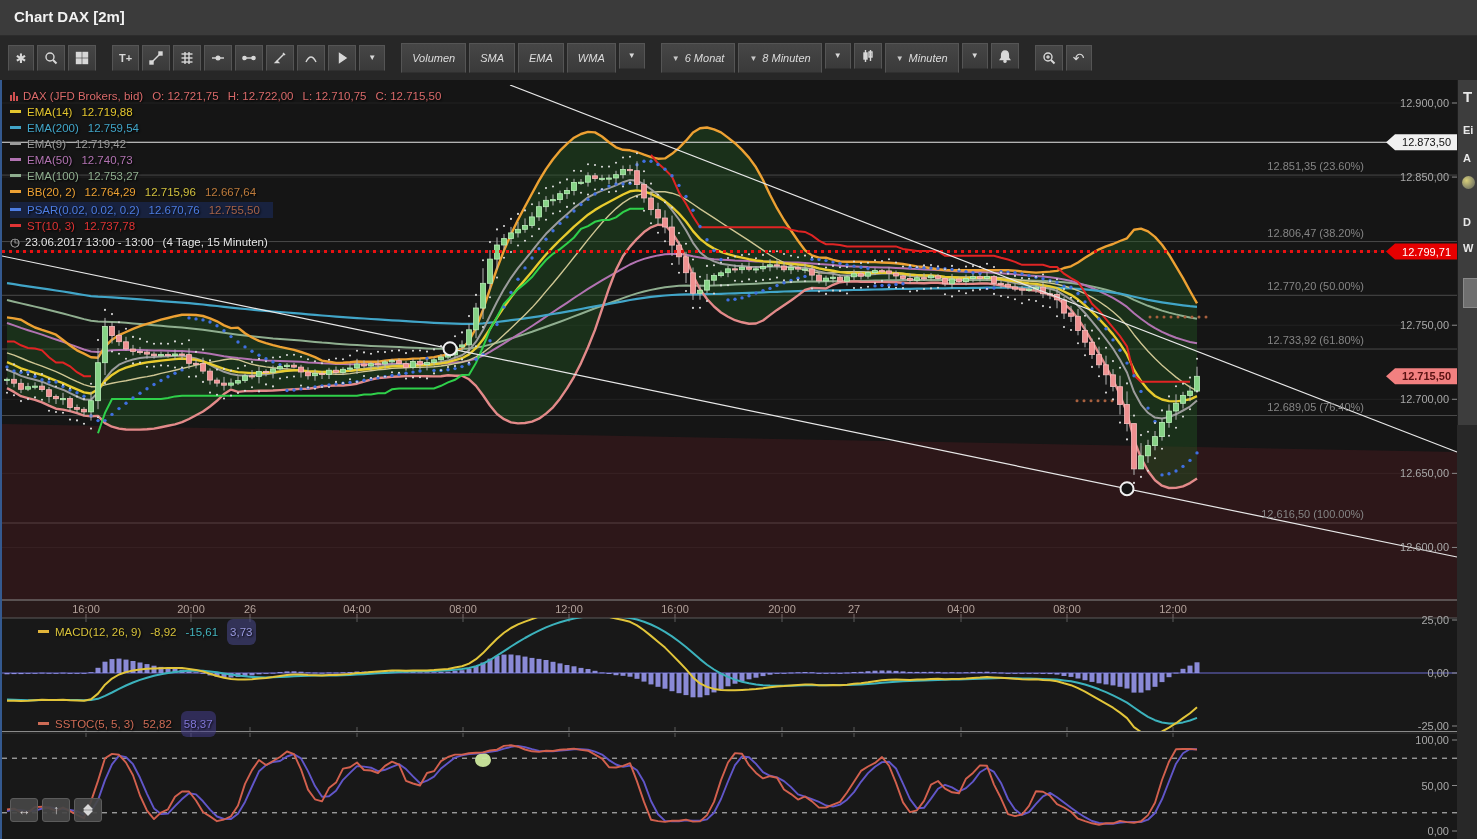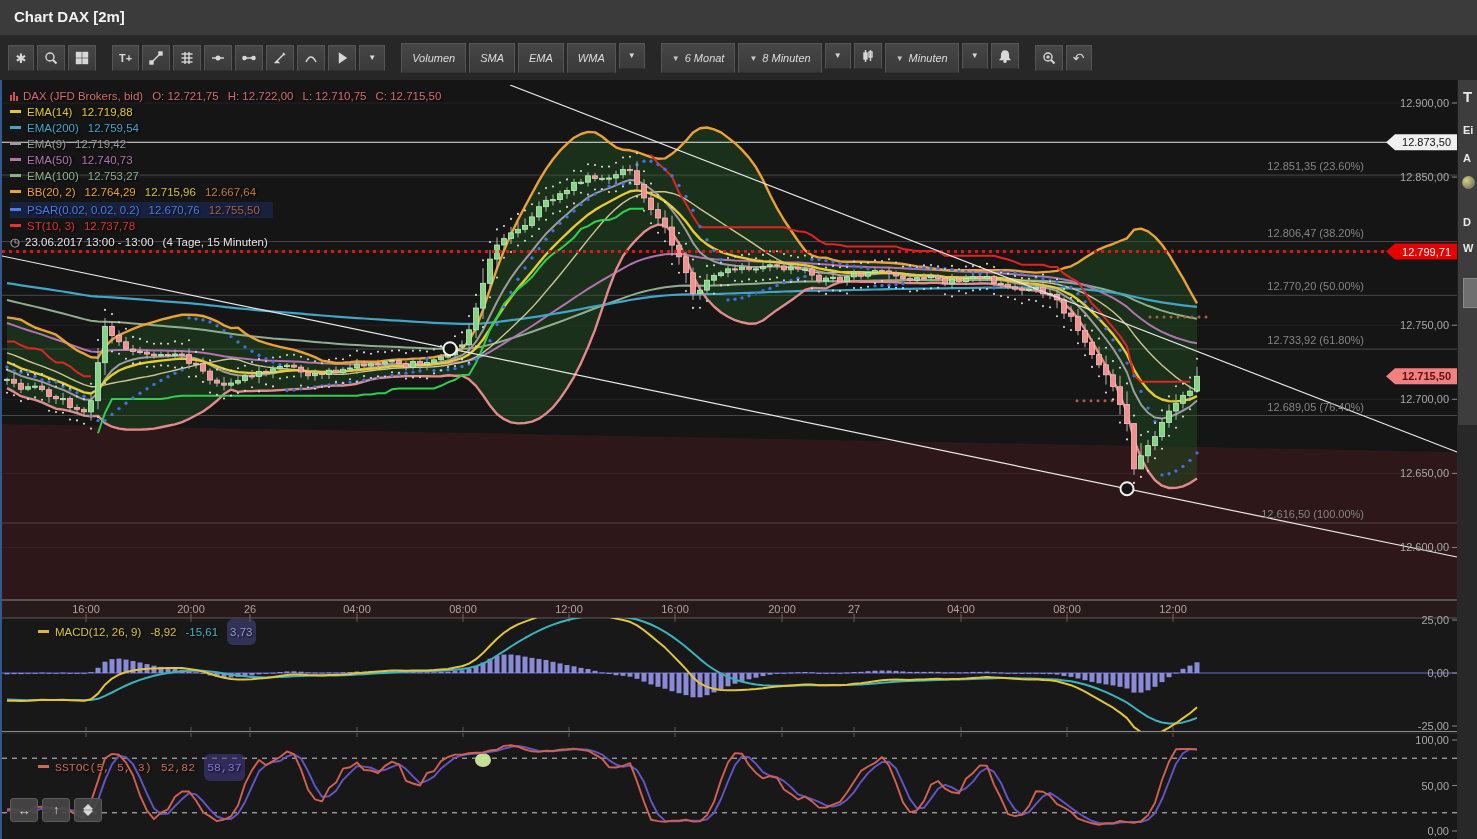--- a/index.html
+++ b/index.html
@@ -1401,21 +1401,21 @@
       <line x1="1450" y1="751" x2="1455" y2="751" stroke="#888"></line>
     </svg>
   <div class="legend" id="main-legend" style="left:8px;top:8px;"><div class="lrow"><span class="cglyph">
           <i style="height:6px"></i>
           <i style="height:9px"></i>
           <i style="height:5px"></i>
         </span><span class="part" style="color:#d96a6a">DAX (JFD Brokers, bid)</span><span class="part" style="color:#d96a6a">O: 12.721,75</span><span class="part" style="color:#d96a6a">H: 12.722,00</span><span class="part" style="color:#d96a6a">L: 12.710,75</span><span class="part" style="color:#d96a6a">C: 12.715,50</span></div><div class="lrow"><span class="sw" style="background:#e3c62e"></span><span class="part" style="color:#e3c62e">EMA(14)</span><span class="part" style="color:#e3c62e">12.719,88</span></div><div class="lrow"><span class="sw" style="background:#41a5c8"></span><span class="part" style="color:#41a5c8">EMA(200)</span><span class="part" style="color:#41a5c8">12.759,54</span></div><div class="lrow"><span class="sw" style="background:#9c9c9c"></span><span class="part" style="color:#9c9c9c">EMA(9)</span><span class="part" style="color:#9c9c9c">12.719,42</span></div><div class="lrow"><span class="sw" style="background:#b273b2"></span><span class="part" style="color:#b273b2">EMA(50)</span><span class="part" style="color:#b273b2">12.740,73</span></div><div class="lrow"><span class="sw" style="background:#8fae8f"></span><span class="part" style="color:#8fae8f">EMA(100)</span><span class="part" style="color:#8fae8f">12.753,27</span></div><div class="lrow"><span class="sw" style="background:#eda133"></span><span class="part" style="color:#eda133">BB(20, 2)</span><span class="part" style="color:#eda133">12.764,29</span><span class="part" style="color:#d2c13e">12.715,96</span><span class="part" style="color:#bd7b3c">12.667,64</span></div><div class="lrow" style="background: rgba(26, 44, 92, 0.6); display: inline-block; padding-right: 4px;"><span class="sw" style="background:#4d7de2"></span><span class="part" style="color:#4d7de2">PSAR(0.02, 0.02, 0.2)</span><span class="part" style="color:#4d7de2">12.670,76</span><span class="part" style="color:#a86448">12.755,50</span></div><div class="lrow"><span class="sw" style="background:#e03434"></span><span class="part" style="color:#e03434">ST(10, 3)</span><span class="part" style="color:#e03434">12.737,78</span></div><div class="lrow"><span style="color:#ccc;margin-right:5px">◷</span><span class="part" style="color:#e6e6e6">23.06.2017 13:00 - 13:00</span><span class="part" style="color:#e6e6e6">(4 Tage, 15 Minuten)</span></div></div>
   <div class="legend" id="macd-legend" style="left:36px;top:544px;">
       <div class="lrow"><span class="sw" style="background:#e2b53a"></span><span class="part" style="color:#d8c23a">MACD(12, 26, 9)</span><span class="part" style="color:#d8c23a">-8,92</span><span class="part" style="color:#43b3bd">-15,61</span><span class="part chip" style="color:#9a9ae0;background:rgba(72,72,140,0.55)">3,73</span></div>
     </div>
-  <div class="legend" id="sstoc-legend" style="left:36px;top:680px;font-family:Liberation Mono, monospace;">
+  <div class="legend" id="sstoc-legend" style="left:36px;top:636px;">
       <div class="lrow"><span class="sw" style="background:#cd6b55"></span><span class="part" style="color:#cd6b55">SSTOC(5, 5, 3)</span><span class="part" style="color:#cd6b55">52,82</span><span class="part chip" style="color:#8278d8;background:rgba(70,62,140,0.55)">58,37</span></div>
     </div>
   <div class="navbtns" id="nav-buttons">
       <div class="navbtn">
         <span class="ic-ch" style="font-size:13px">↔</span>
       </div>
       <div class="navbtn">
         <span class="ic-ch" style="font-size:12px">↑</span>
       </div>
       <div class="navbtn">

